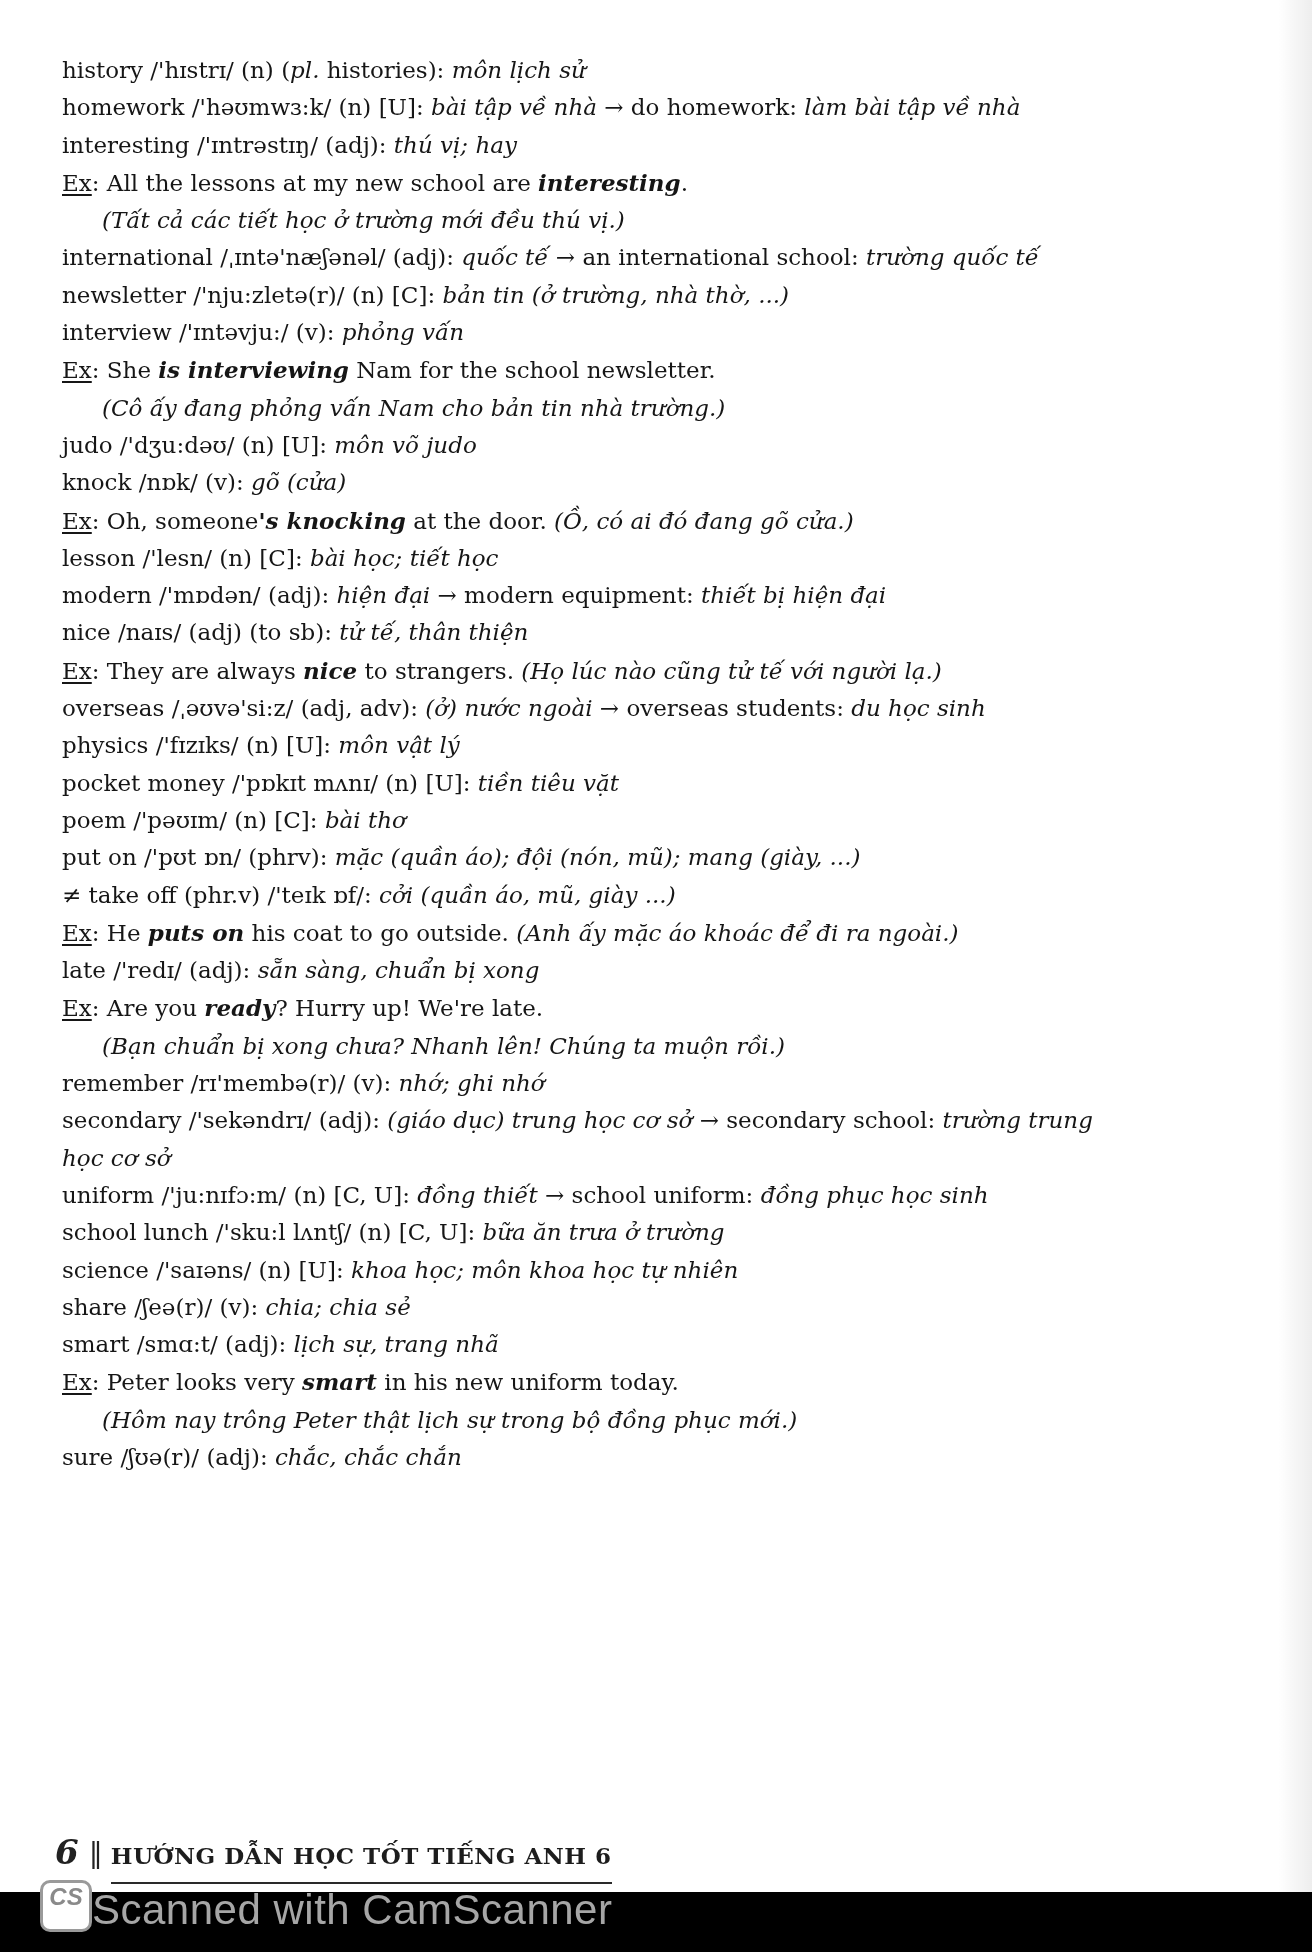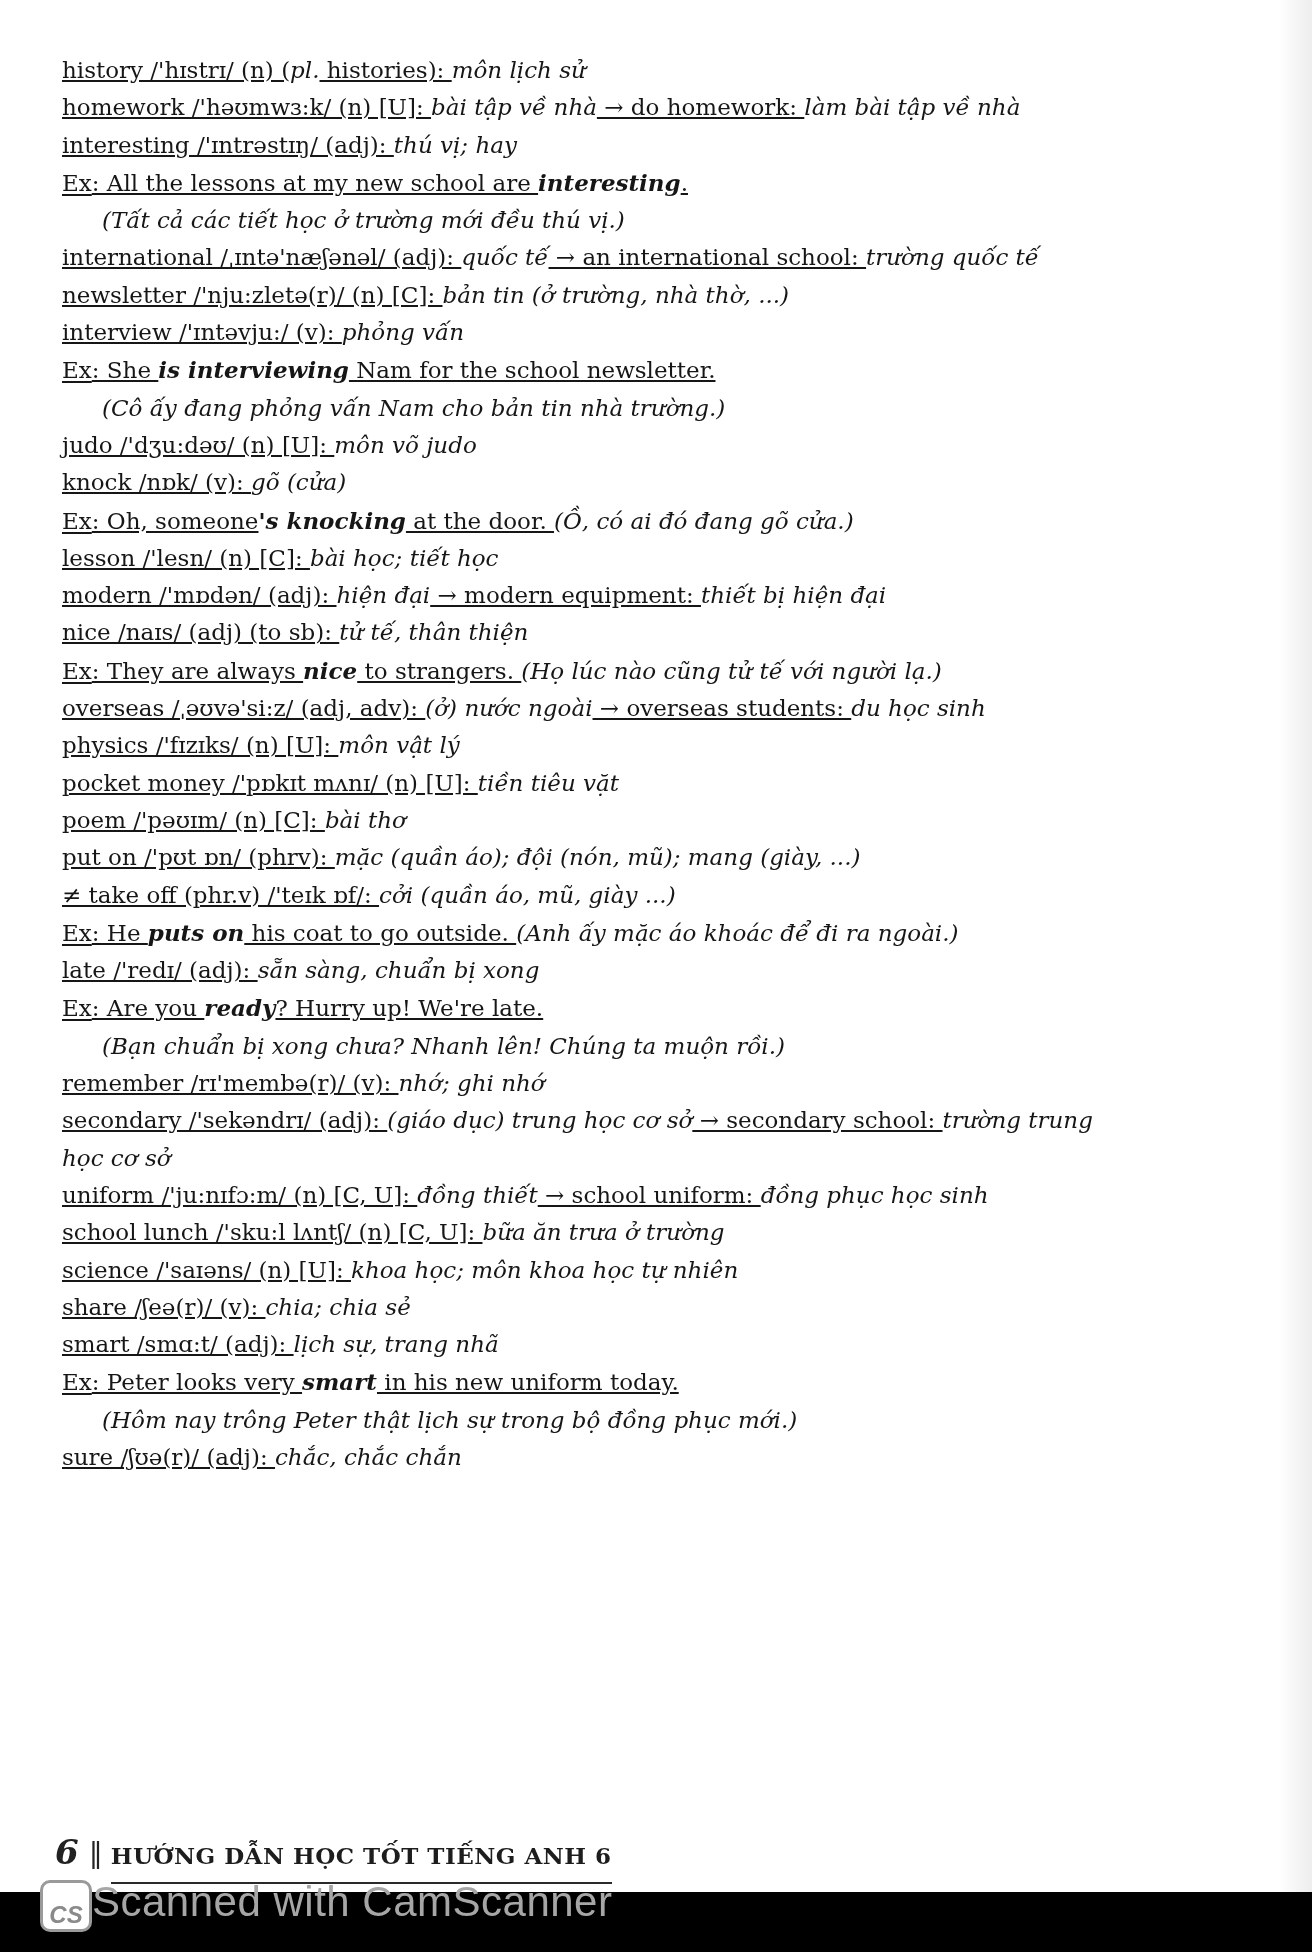--- a/index.html
+++ b/index.html
@@ -26,21 +26,21 @@
     right: 40px;
     font-size: 23px;
     line-height: 37.3px;
   }
   .line {
     white-space: nowrap;
   }
   .line.indent {
     padding-left: 40px;
   }
-  .s-n { font-style: normal; text-decoration: underline; }
+  .s-n { font-style: normal; }
   .s-i { font-style: italic; }
   .s-bi { font-style: italic; font-weight: 700; }
   .s-u { text-decoration: underline; text-underline-offset: 3px; }
 
   .scan-edge {
     position: absolute;
     top: 0;
     right: 0;
     width: 34px;
     height: 100%;
@@ -82,39 +82,39 @@
     position: absolute;
     left: 0;
     bottom: 0;
     width: 100%;
     height: 60px;
     background: #000000;
   }
   .scan-text {
     position: absolute;
     left: 92px;
-    bottom: 26px;
+    bottom: 18px;
     font-family: "Liberation Sans", "DejaVu Sans", sans-serif;
     font-size: 42px;
     font-weight: 400;
     color: #a6a6a6;
     letter-spacing: 0.5px;
     z-index: 3;
   }
   .cs-logo {
     position: absolute;
     left: 40px;
     bottom: 20px;
     width: 52px;
     height: 52px;
     background: #ffffff;
     border: 3px solid #9a9a9a;
     border-radius: 10px;
     display: flex;
-    align-items: flex-end;
+    align-items: flex-start;
     justify-content: center;
     z-index: 4;
     box-sizing: border-box;
   }
   .cs-logo span {
     font-family: "Liberation Sans", "DejaVu Sans", sans-serif;
     font-size: 24px;
     font-weight: 700;
     font-style: italic;
     color: #8a8a8a;

